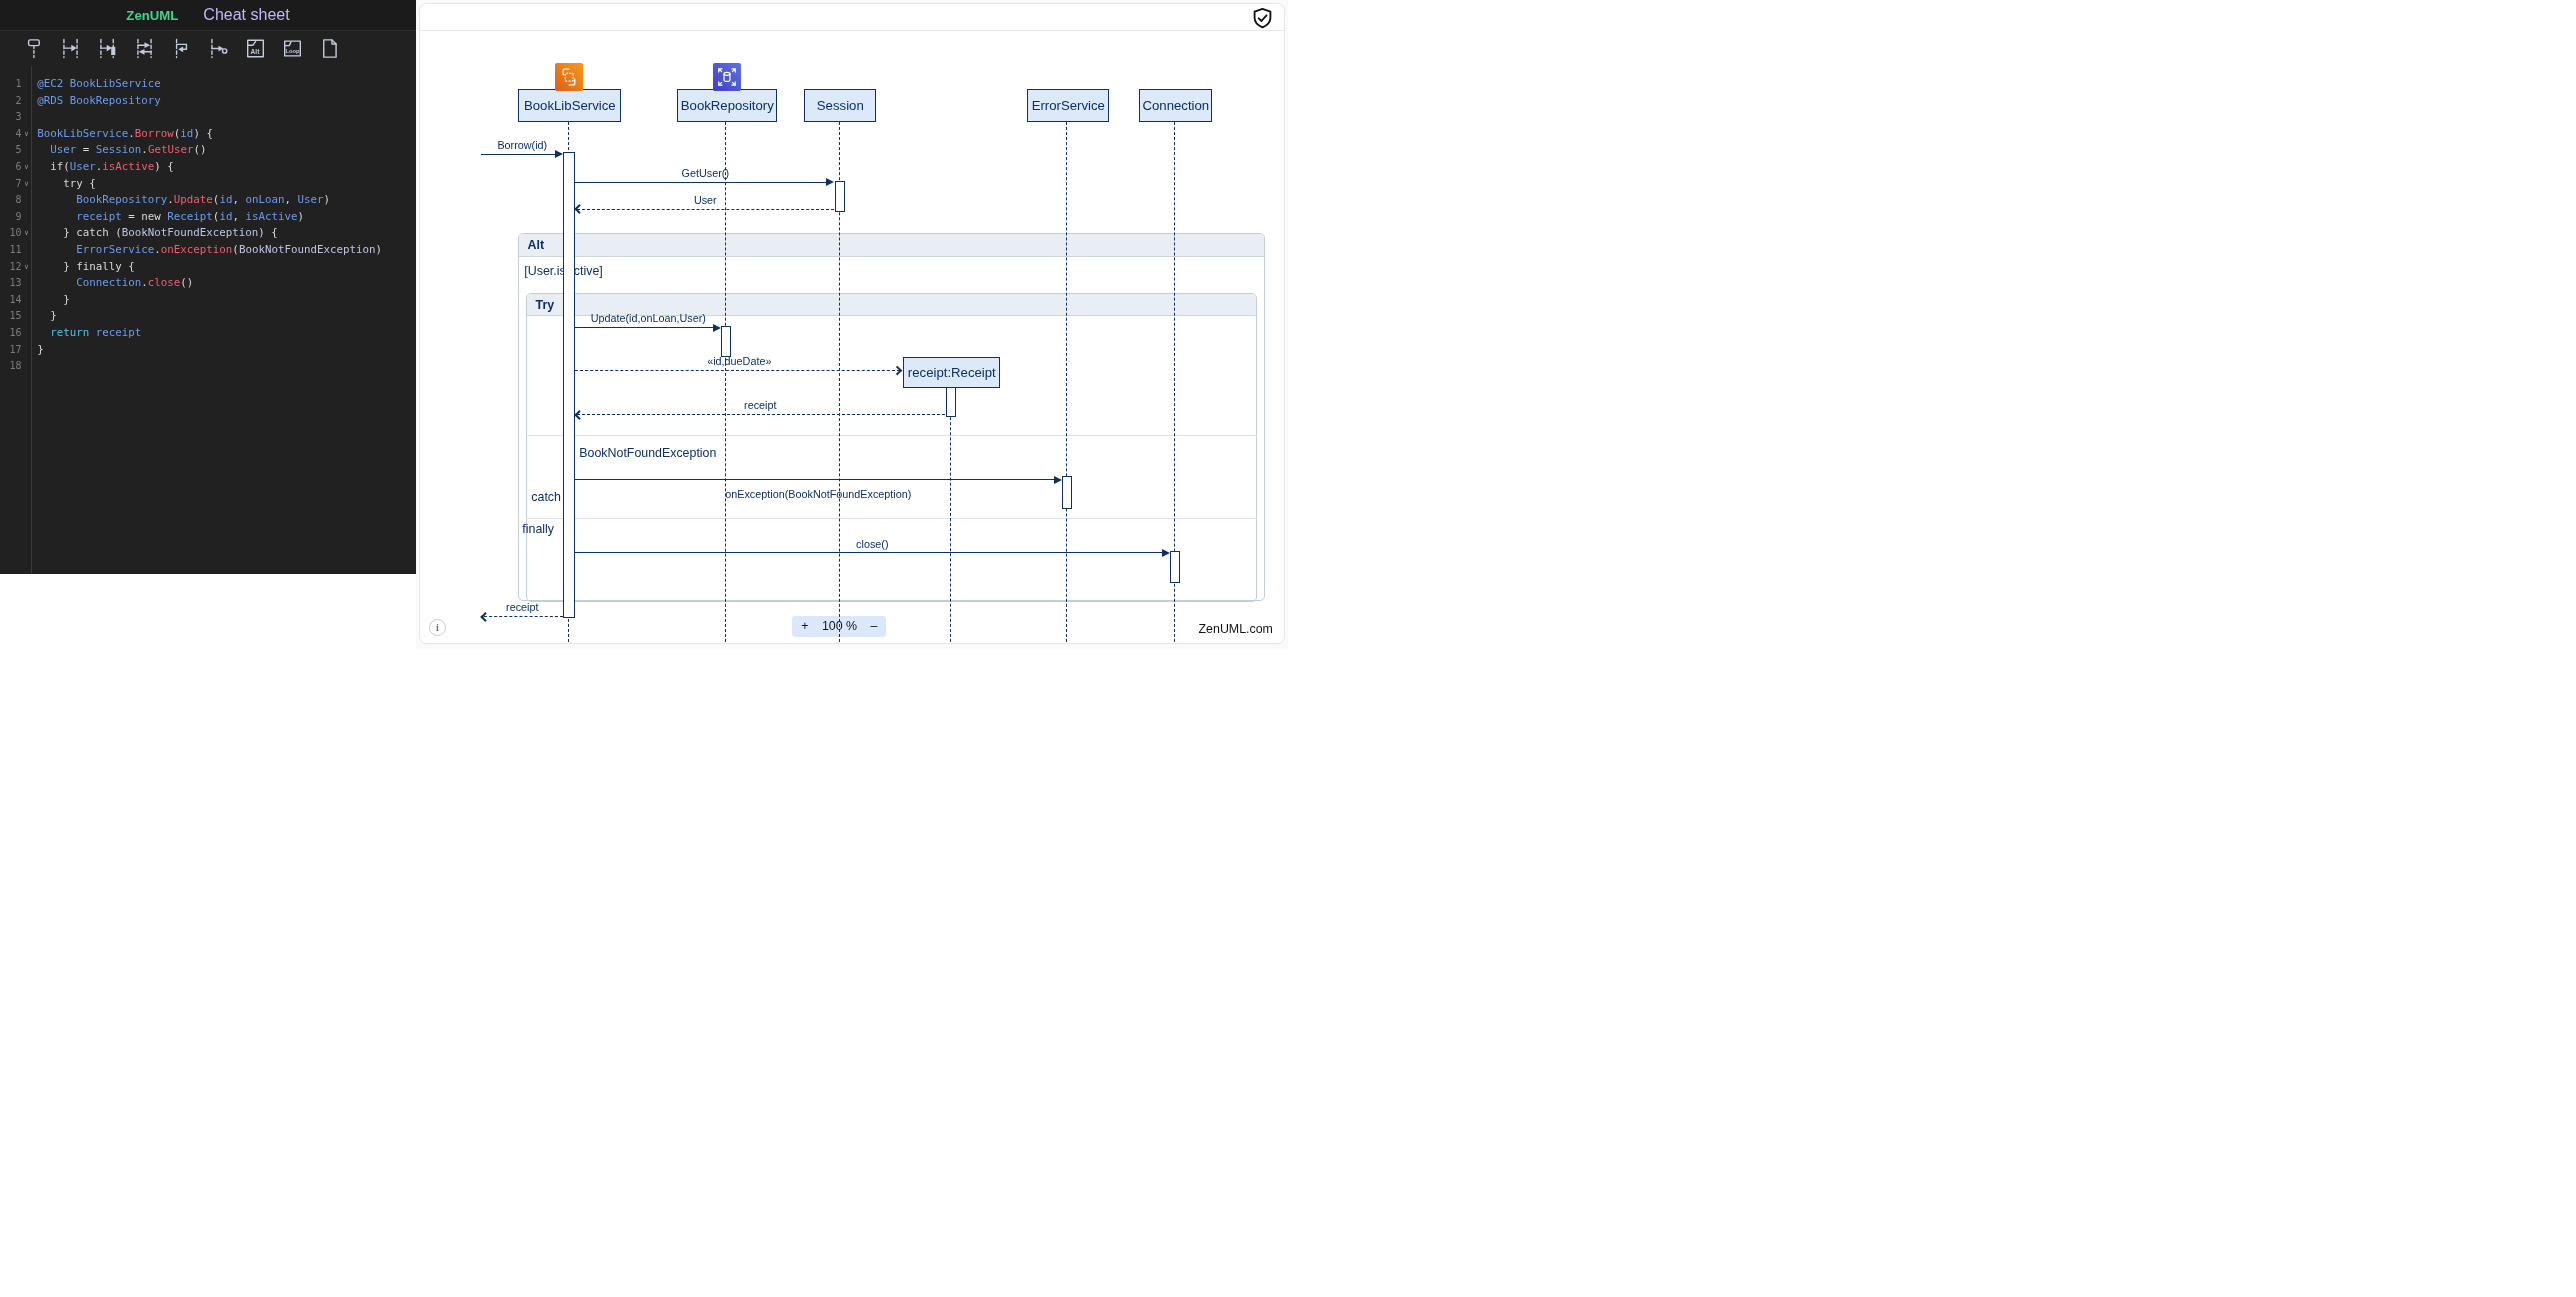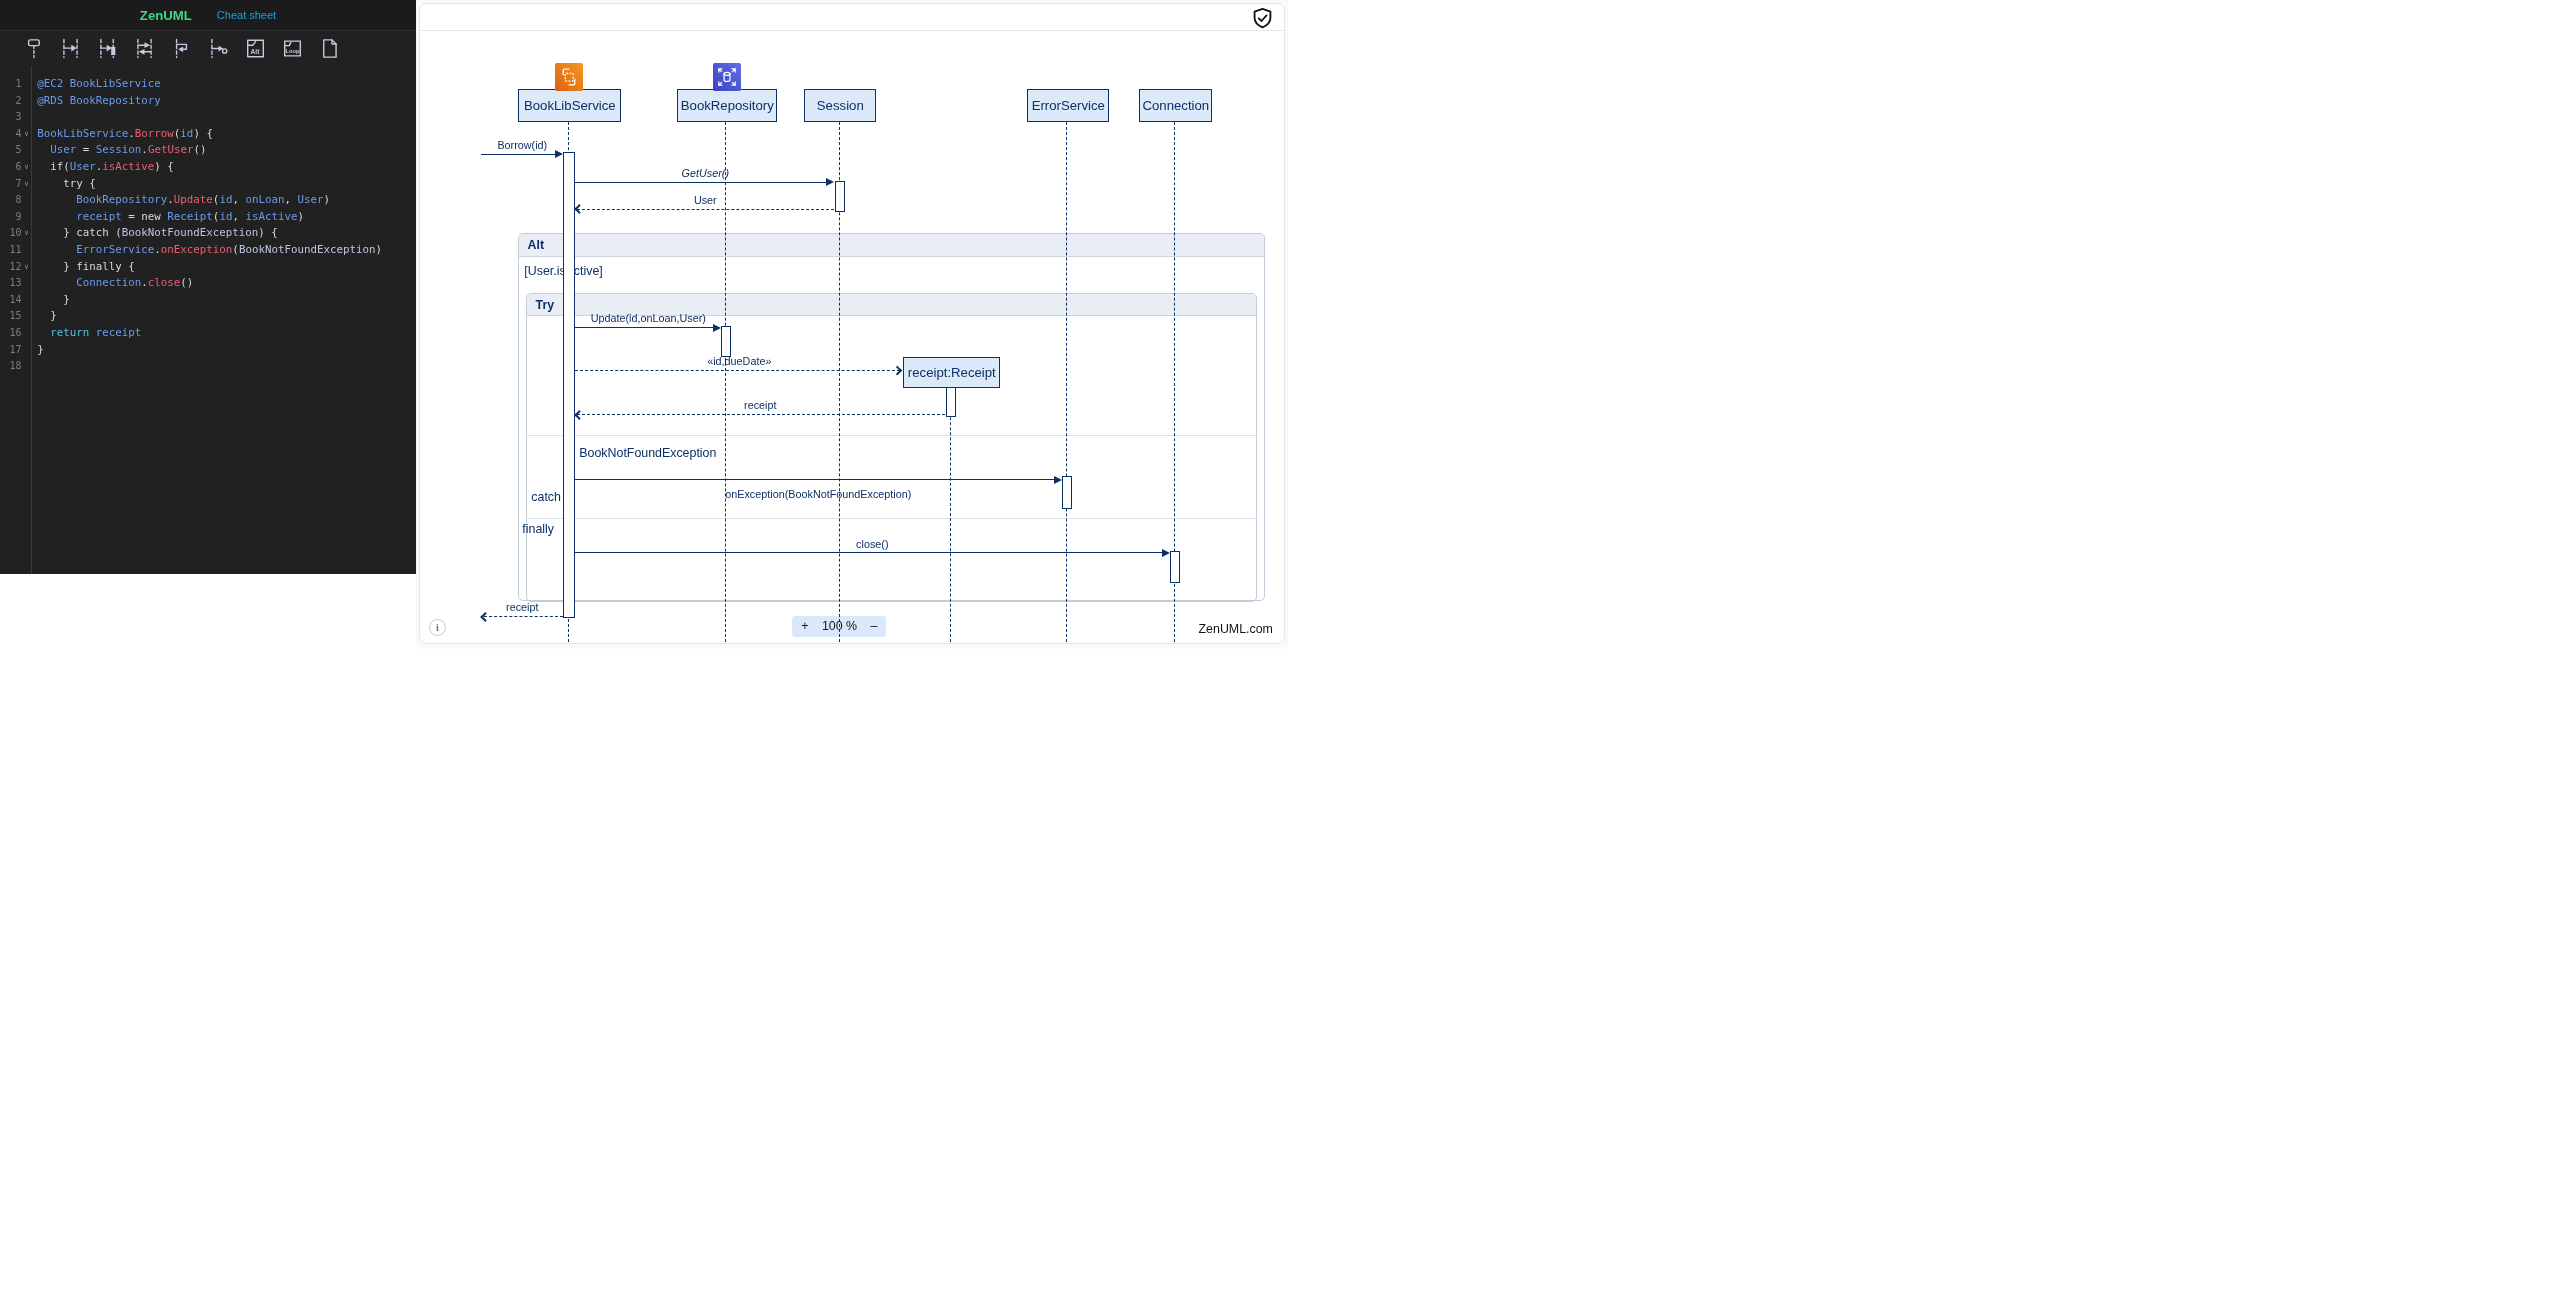--- a/index.html
+++ b/index.html
@@ -5,21 +5,21 @@
   * { margin:0; padding:0; box-sizing:border-box; }
   html,body { width:1288px; height:649px; overflow:hidden; background:#fff;
     font-family:"Liberation Sans", sans-serif; }
   .app { display:flex; width:1288px; height:649px; }
 
   
   .editor { width:416px; height:574px; background:#212121; flex:none; position:relative; }
   .ed-header { height:31px; background:#1b1b1b; display:flex; align-items:center;
     justify-content:center; gap:25px; border-bottom:0.8px solid #2c2c2c; }
   .brand { color:#3dd68c; font-weight:bold; font-size:13.2px; cursor:default; }
-  .cheat { color:#0ea5e9; font-size:11px; }
+  .cheat { color:#c4b5fd; font-size:16px; }
   .ed-toolbar { height:35px; display:flex; align-items:center; padding-left:20px; gap:10px; }
   .tico { width:27px; height:27px; display:flex; align-items:center; justify-content:center; }
   .tico svg { stroke:#c3cbdd; fill:none; stroke-width:1.7; stroke-linecap:round; stroke-linejoin:round; }
   .tico svg .f { fill:#c3cbdd; stroke:none; }
   .tico svg text { fill:#c3cbdd; stroke:none; font-family:"Liberation Sans",sans-serif; font-weight:bold; }
   .code-area { position:absolute; top:66px; left:0; right:0; bottom:0; padding-top:10px;
     font-family:"DejaVu Sans Mono", monospace; font-size:10.8px; }
   .gutter-sep { position:absolute; top:66px; bottom:0; left:31px; width:0.8px; background:#3a3a3a; }
   .code-line { display:flex; height:16.6px; line-height:16.6px; }
   .ln { width:21.5px; text-align:right; color:#7d7d7d; font-size:10px; flex:none; }
@@ -341,21 +341,21 @@
         <div class="act" style="left:750px; top:520px; height:32px;"></div>
 
         <div class="pbox" style="left:483px; top:326px; width:97px; height:31px;">
             <span>receipt:Receipt</span>
           </div>
 
         <span class="msg-label" style="left:102px; top:108px;">Borrow(id)</span>
         <div class="msg-line" style="left:61px; top:123px; width:75px;"></div>
         <span class="tri-r" style="left:135px; top:119px;"></span>
 
-        <span class="msg-label" style="left:285px; top:136px;font-style:italic;">GetUser()</span>
+        <span class="msg-label" style="left:285px; top:136px;">GetUser()</span>
         <div class="msg-line" style="left:155px; top:151px; width:253px;"></div>
         <span class="tri-r" style="left:406px; top:147px;"></span>
 
         <span class="msg-label" style="left:285px; top:163px;">User</span>
         <div class="msg-line dash" style="left:157px; top:178px; width:257px;"></div>
         <span class="chev left" style="left:156px; top:175px;"></span>
 
         <span class="msg-label" style="left:228px; top:281px;">Update(id,onLoan,User)</span>
         <div class="msg-line" style="left:155px; top:296px; width:140px;"></div>
         <span class="tri-r" style="left:293px; top:293px;"></span>

